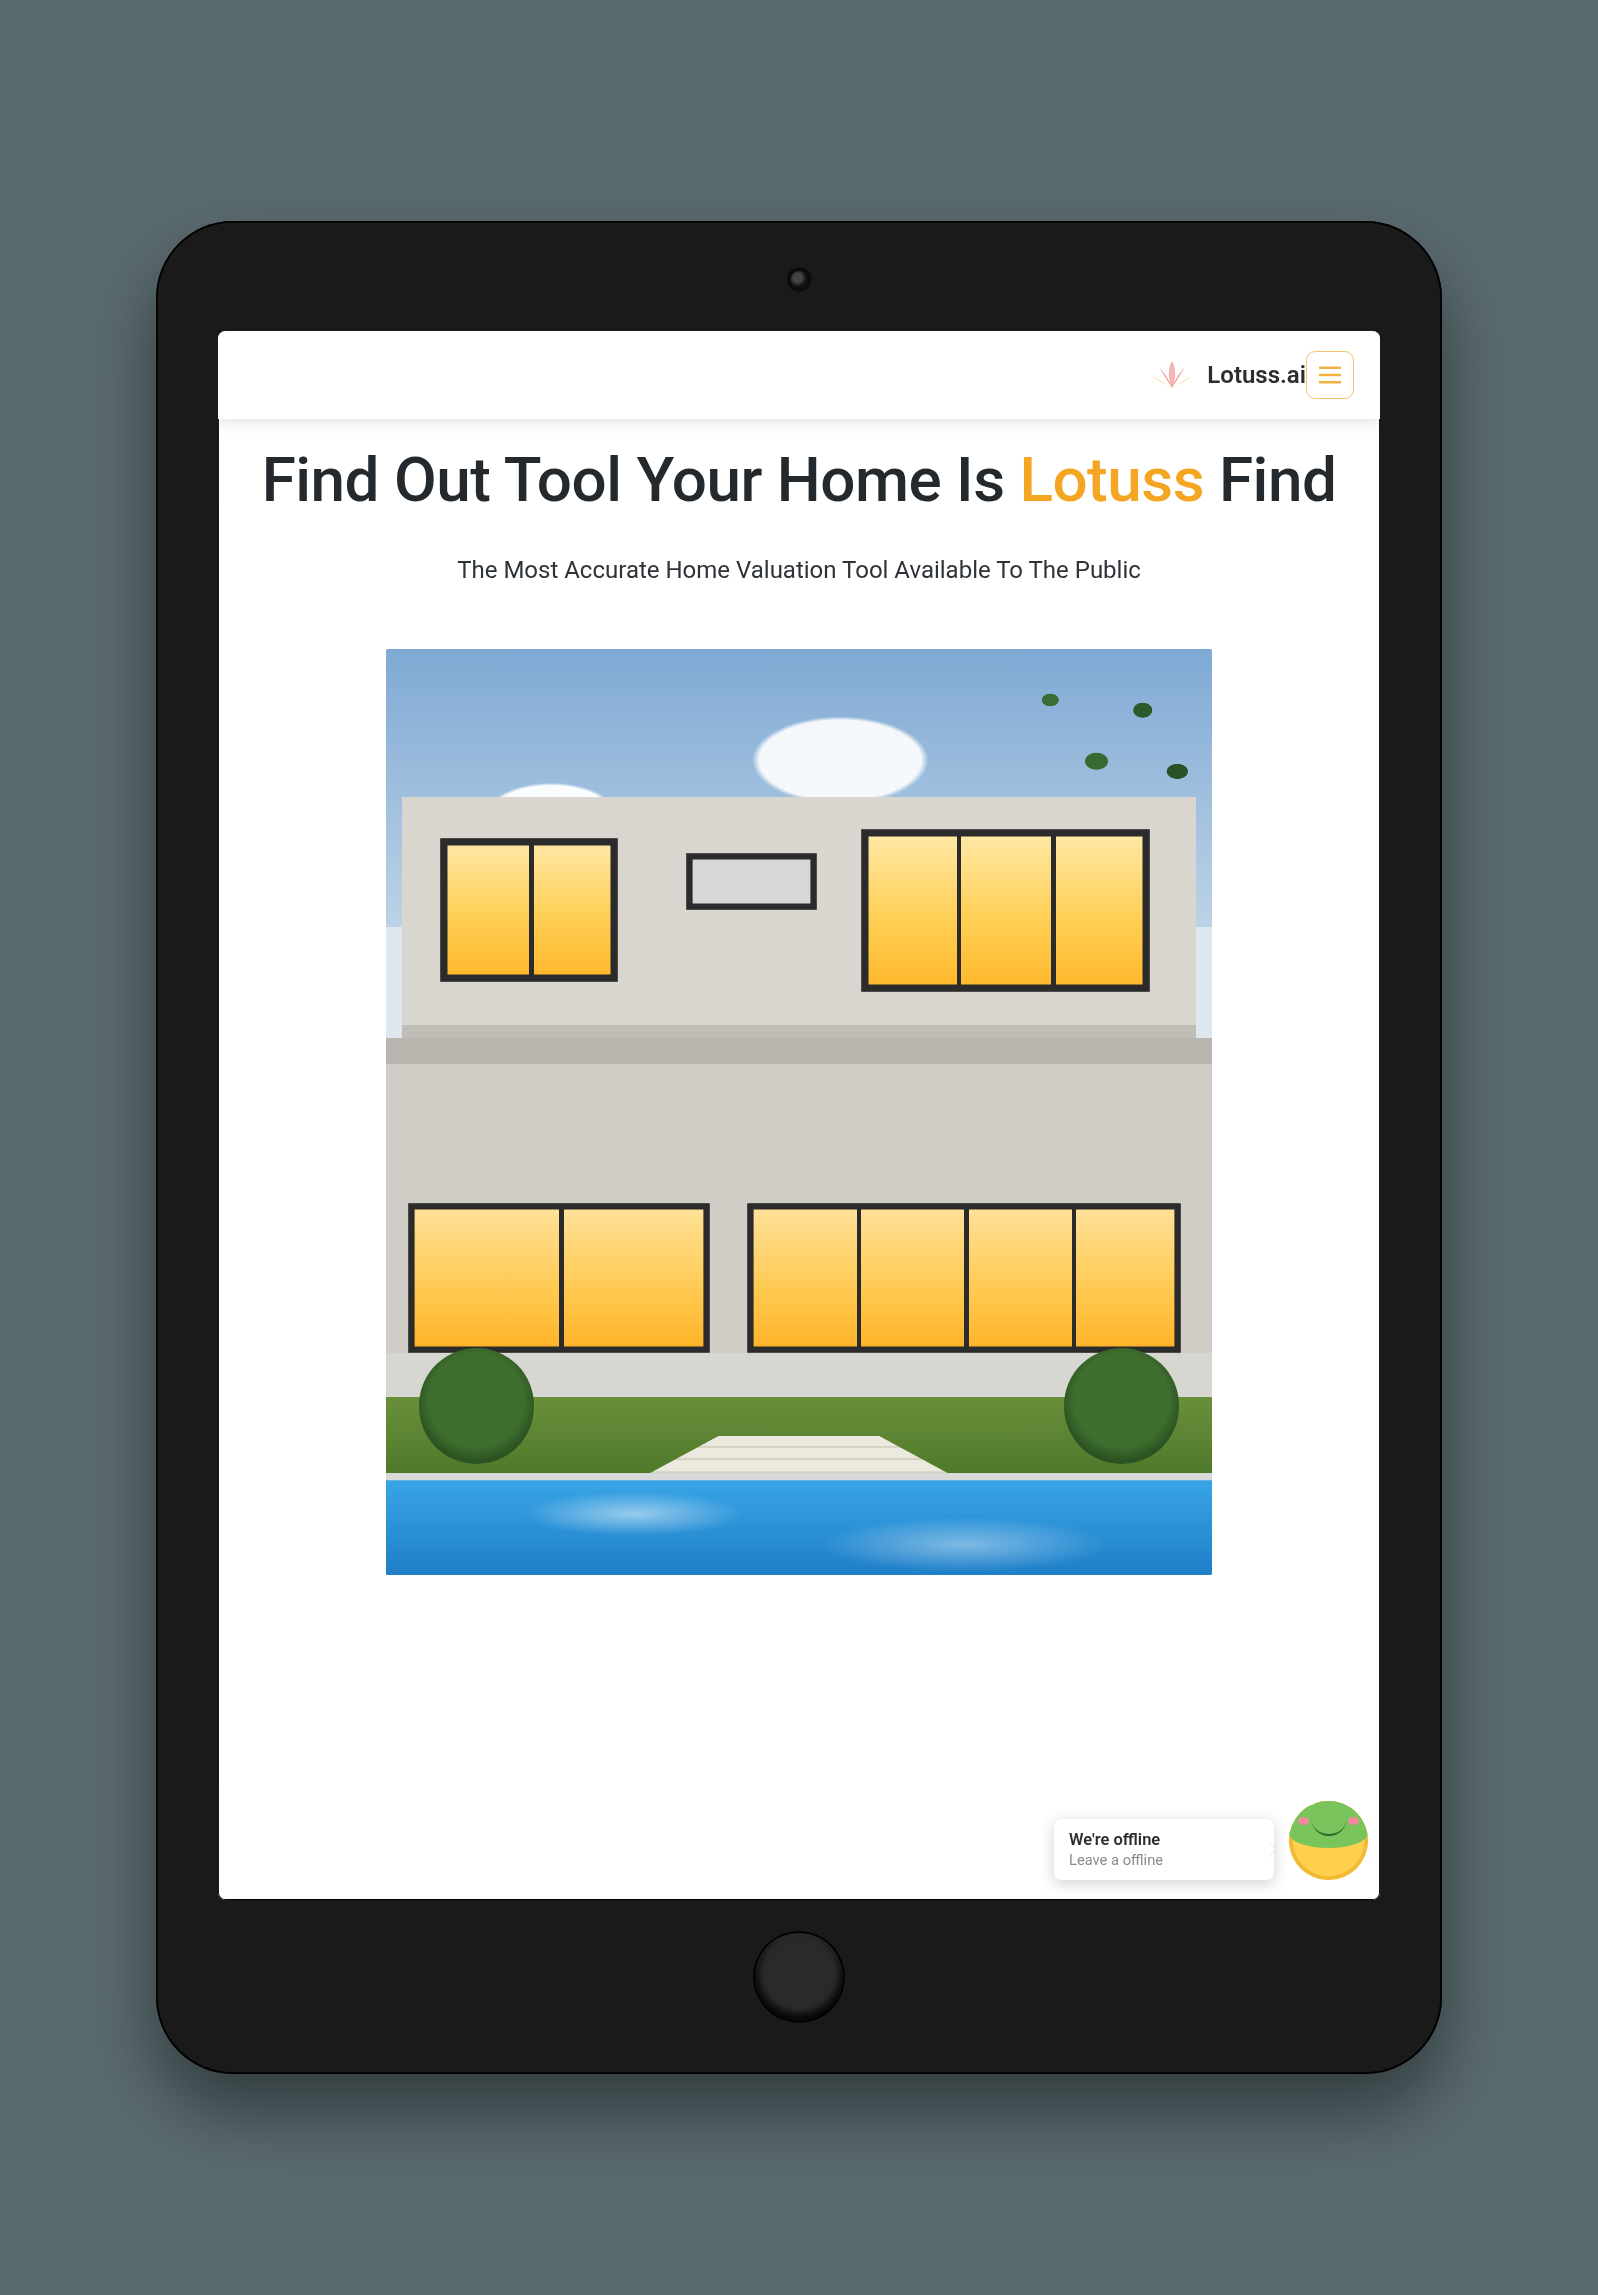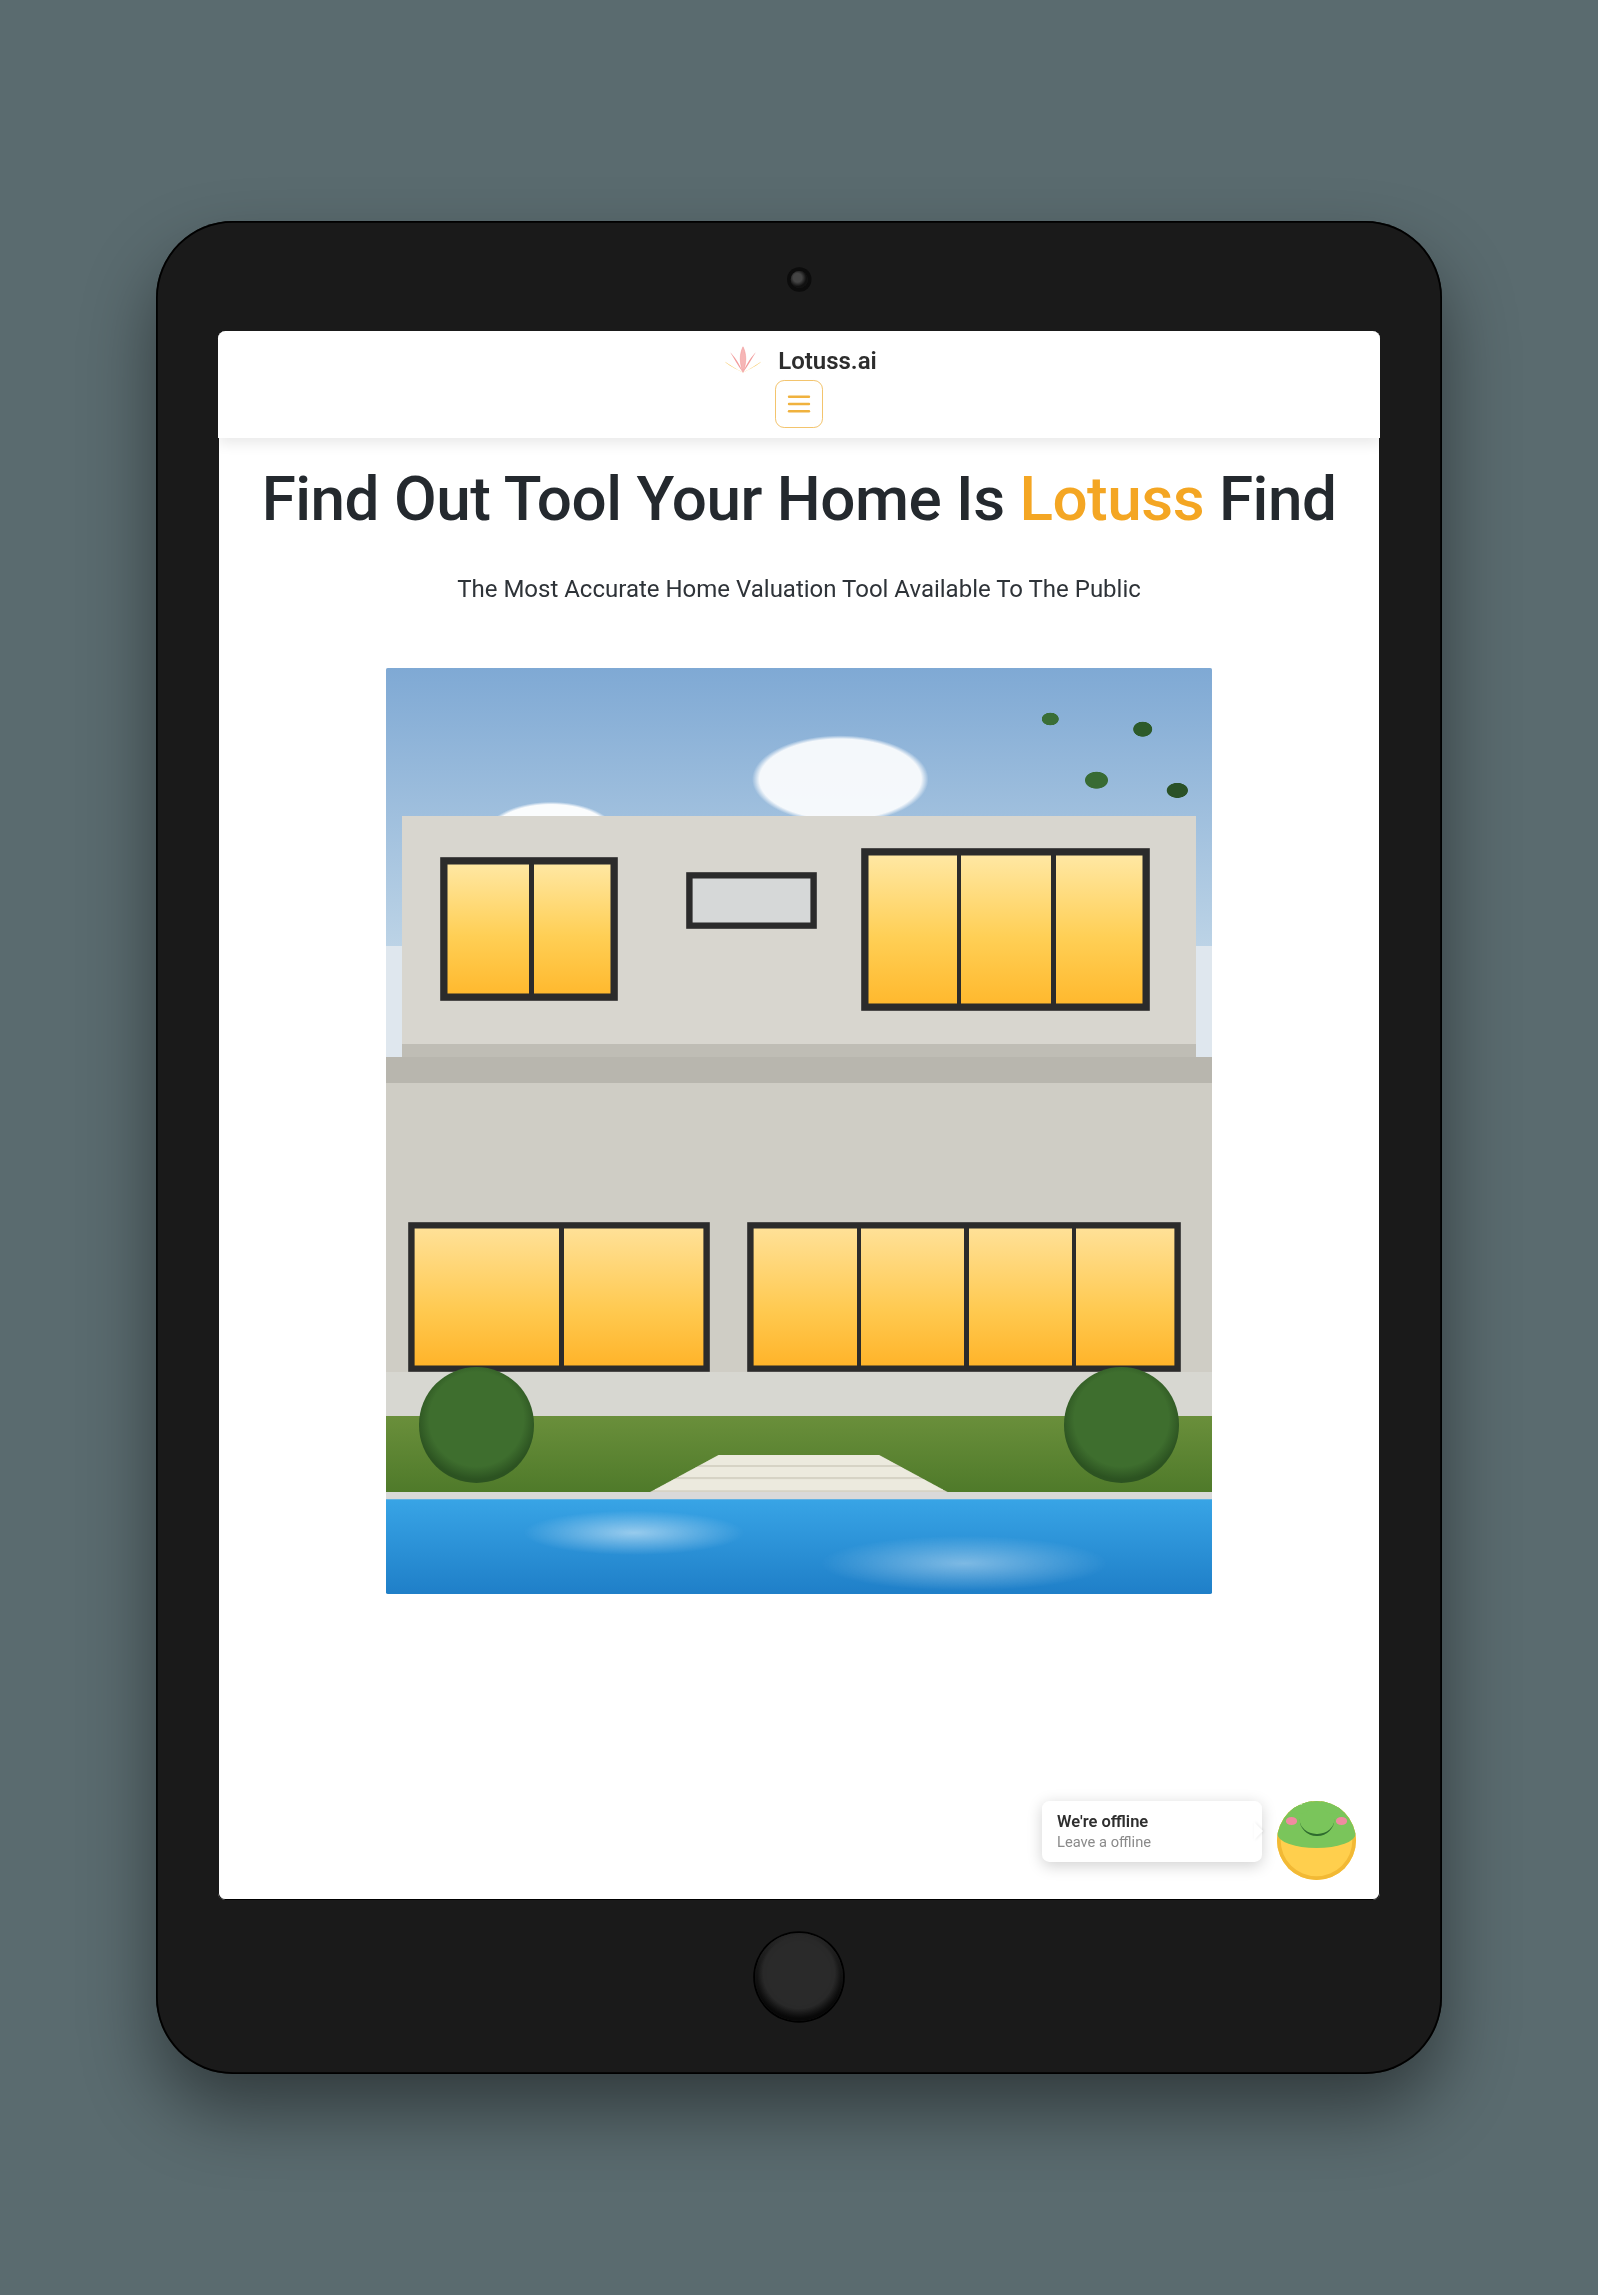--- a/index.html
+++ b/index.html
@@ -53,26 +53,25 @@
     overflow: hidden;
     position: relative;
     box-shadow: inset 0 0 0 0.9px #000;
   }
 
   
   .header {
     display: flex;
     align-items: center;
     justify-content: flex-end;
-    padding: 10px 26px;
+    padding: 20px 26px;
     background: #fff;
     box-shadow: 0 5.5px 13px rgba(0,0,0,.09);
     position: relative;
     z-index: 5;
-    flex-direction: column;
   }
   .brand { display: flex; align-items: center; gap: 13px; }
   .brand-name { font-size: 24px; font-weight: 600; color: #2d2d2d; }
   .lotus-icon { width: 44px; height: 39px; flex: none; }
 
   .menu-btn {
     width: 48px; height: 48px;
     border: 1.8px solid #f3c46d;
     border-radius: 9.2px;
     background: #fff;
@@ -173,24 +172,24 @@
   .pool { position:absolute; left:0; right:0; bottom:0; height:46%;
     background:
       radial-gradient(184px 37px at 30% 40%, rgba(255,255,255,.5), transparent 60%),
       radial-gradient(239px 46px at 70% 70%, rgba(255,255,255,.4), transparent 60%),
       linear-gradient(#3aa7e8,#1f7fc8);
     box-shadow: inset 0 7.3px 0 #d9d9d9; }
 
   
   .chat {
     position: absolute;
-    right: 24px;
+    right: 12px;
     bottom: 20px;
     display: flex;
-    align-items: flex-start;
+    align-items: flex-end;
     gap: 14.7px;
     z-index: 20;
     padding-left: 33px;
   }
   .chat-bubble {
     background:#fff;
     border-radius:7.3px;
     padding:11px 18.4px 11px 14.7px;
     box-shadow:0 3.7px 14.7px rgba(0,0,0,.18);
     position:relative;

